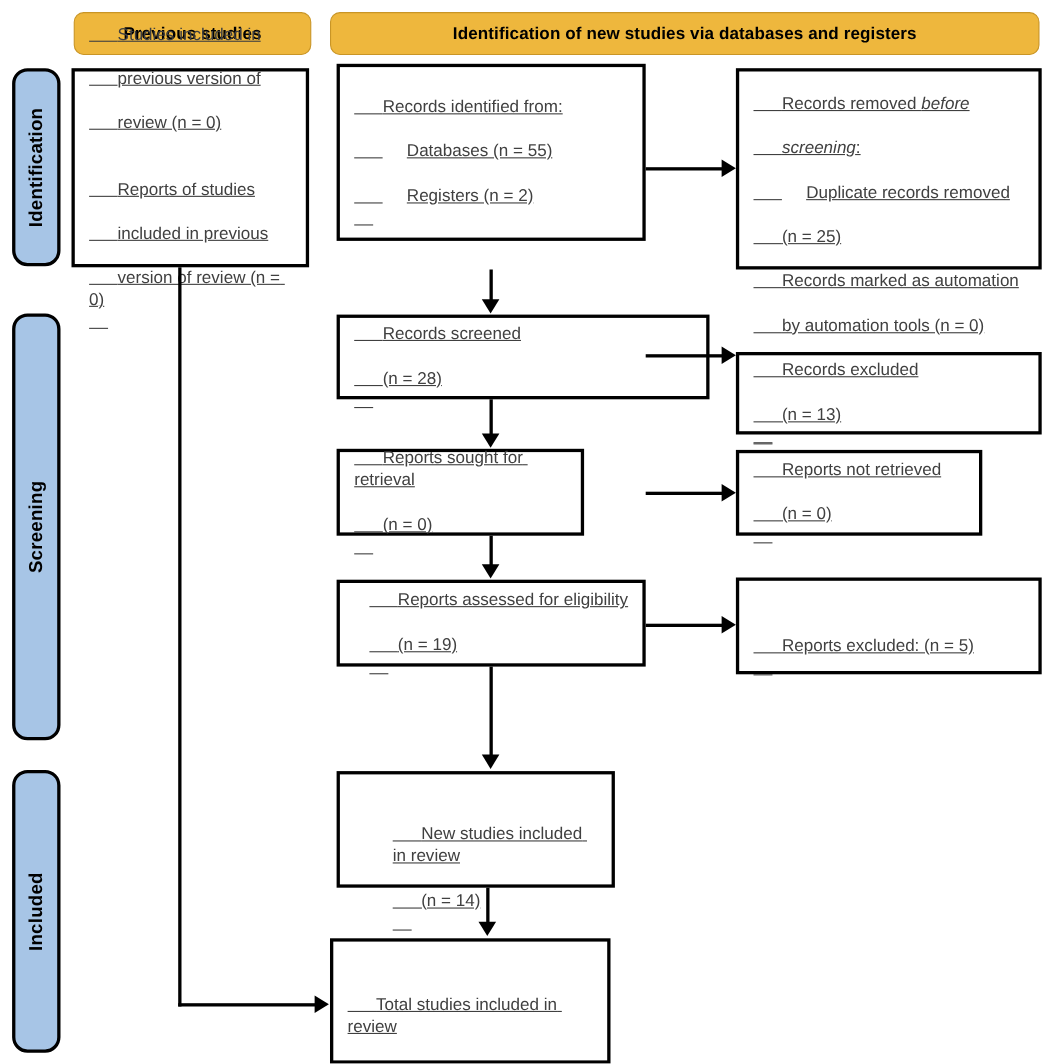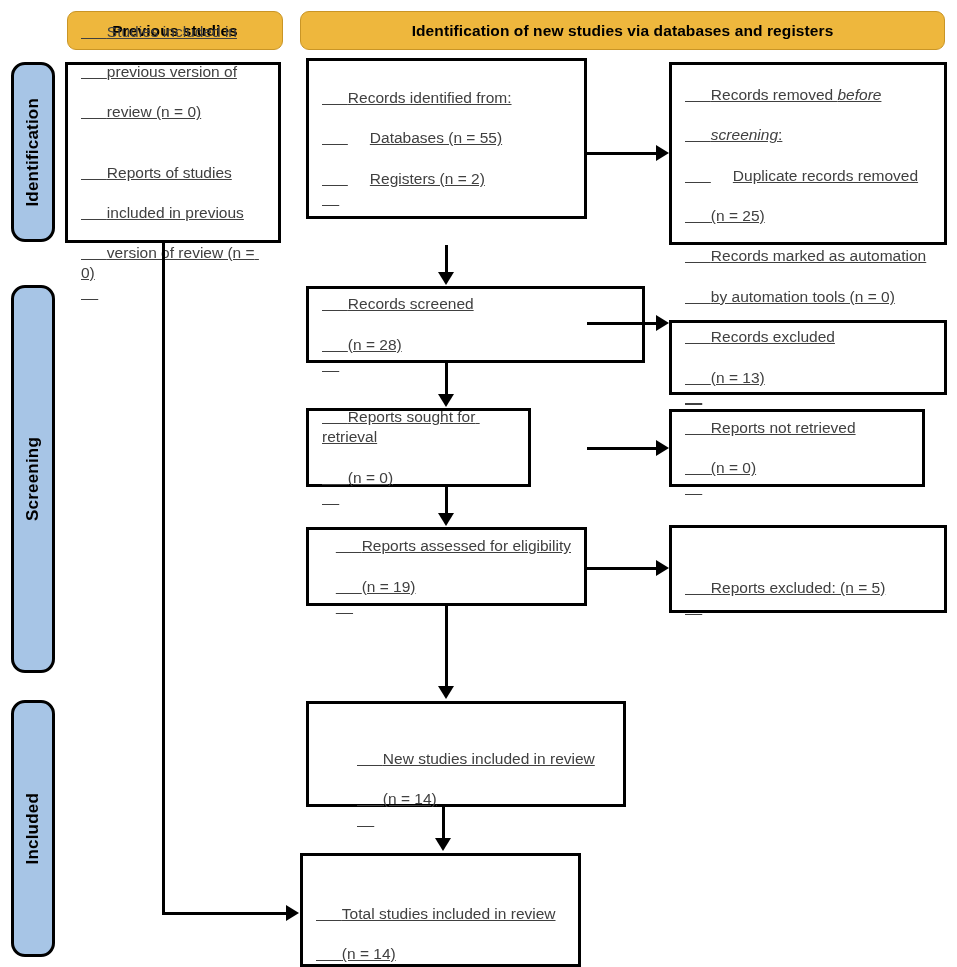--- a/index.html
+++ b/index.html
@@ -161,28 +161,28 @@
     </div>
   </div>
 
   <div class="pbox" style="left:306px; top:527px; width:281px; height:79px;justify-content:flex-end;">
     <div class="ptext">
       <span>Reports assessed for eligibility</span><br>
       <span>(n = 19)</span>
     </div>
   </div>
 
-  <div class="pbox valign-top" style="left:306px; top:701px; width:320px; height:106px; padding-top:25px;padding-left:48px;">
+  <div class="pbox valign-top" style="left:306px; top:701px; width:253px; height:106px; padding-top:25px;padding-left:48px;">
     <div class="ptext">
       <span>New studies included in review</span><br>
       <span>(n = 14)</span>
     </div>
   </div>
 
-  <div class="pbox valign-top" style="left:300px; top:853px; width:281px; height:114px; padding-top:28px;">
+  <div class="pbox valign-top" style="left:300px; top:853px; width:255px; height:114px; padding-top:28px;">
     <div class="ptext">
       <span>Total studies included in review</span><br>
       <span>(n = 14)</span>
     </div>
   </div>
 
   <div class="pbox valign-top" style="left:669px; top:62px; width:278px; height:183px;">
     <div class="ptext">
       <span>Records removed </span><span class="ital">before</span><br>
       <span class="ital">screening</span><span>:</span><br>
@@ -195,21 +195,21 @@
     </div>
   </div>
 
   <div class="pbox" style="left:669px; top:288px; width:278px; height:75px;margin-top:32px;">
     <div class="ptext">
       <span>Records excluded</span><br>
       <span>(n = 13)</span>
     </div>
   </div>
 
-  <div class="pbox" style="left:669px; top:409px; width:256px; height:78px;">
+  <div class="pbox" style="left:669px; top:409px; width:224px; height:78px;">
     <div class="ptext">
       <span>Reports not retrieved</span><br>
       <span>(n = 0)</span>
     </div>
   </div>
 
   <div class="pbox valign-top" style="left:669px; top:525px; width:278px; height:88px; padding-top:30px;">
     <div class="ptext">
       <span>Reports excluded: (n = 5)</span>
     </div>

